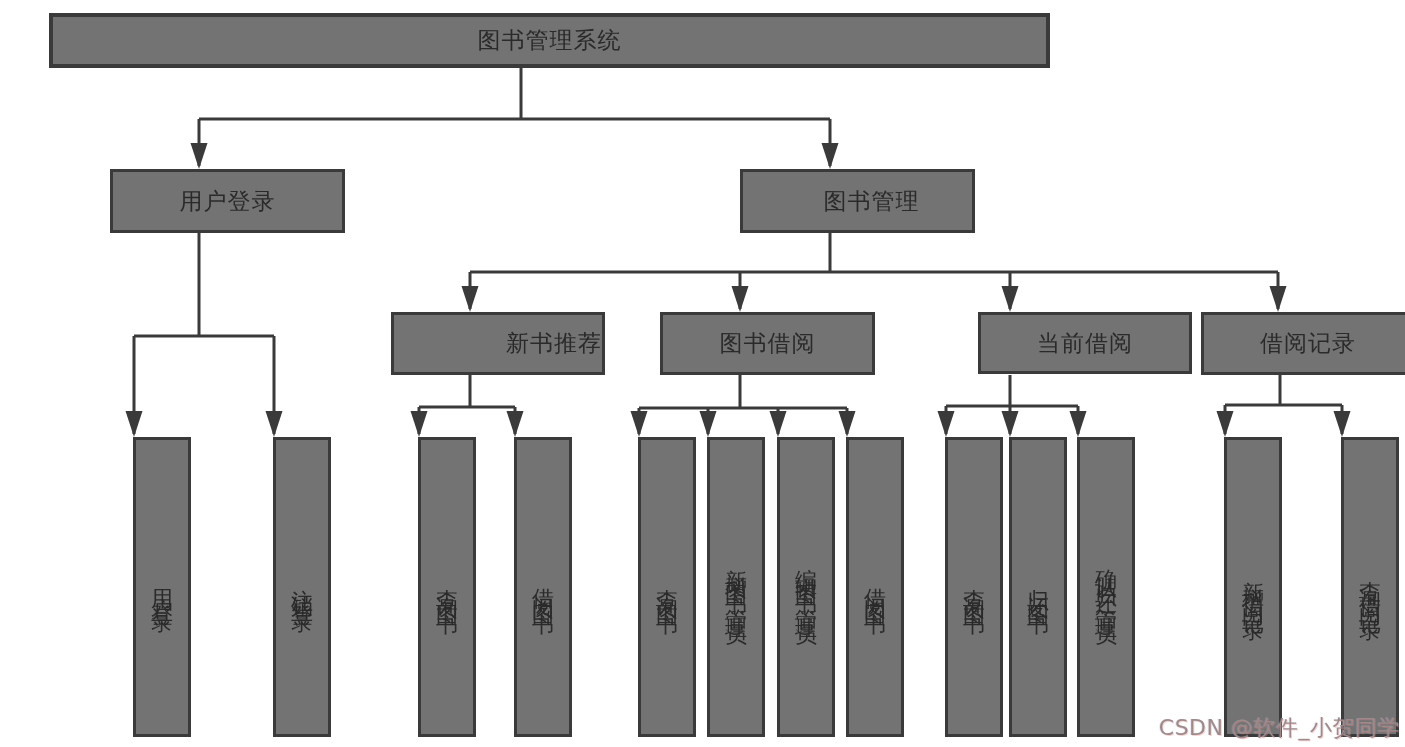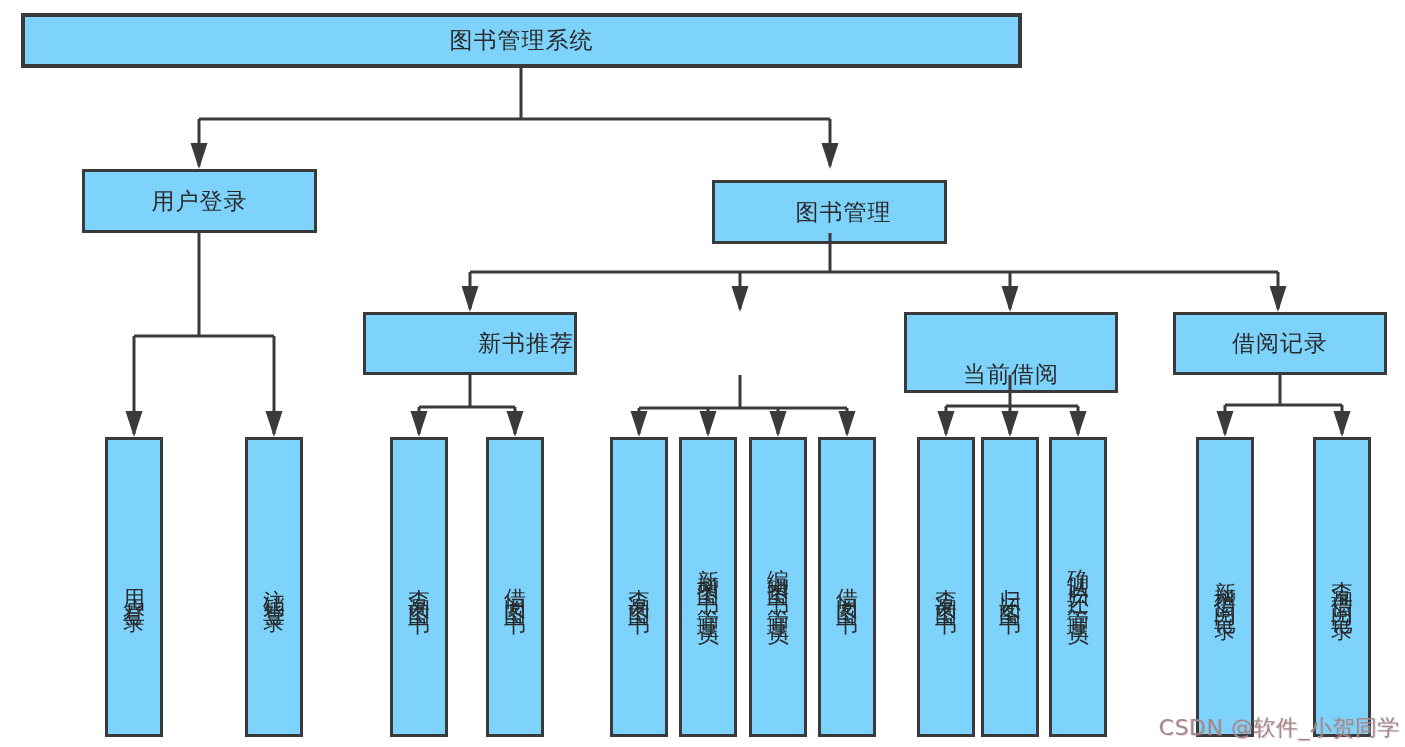--- a/index.html
+++ b/index.html
@@ -13,26 +13,27 @@
   body { font-family: "DejaVu Sans", "Liberation Sans", sans-serif; }
   .canvas {
     position: relative;
     width: 1405px;
     height: 747px;
     background: var(--background);
     overflow: hidden;
   }
   .node {
     position: absolute;
-    background: #7dd3fc;
+    background: #737373;
     border: 3px solid var(--line);
     display: flex;
     align-items: center;
     justify-content: center;
     color: var(--text);
+    margin-left: 28px;
   }
   .node.root { border-width: 4px; }
   .hlabel {
     font-size: 23px;
     letter-spacing: 1px;
     white-space: nowrap;
     color: var(--text);
   }
   .vlabel {
     writing-mode: vertical-rl;
@@ -72,28 +73,31 @@
 
 <div class="canvas">
 
   <div class="node root" style="left:21px; top:13px; width:1001px; height:55px;">
     <span class="hlabel">图书管理系统</span>
   </div>
 
   <div class="node" style="left:82px; top:169px; width:235px; height:64px;">
     <span class="hlabel">用户登录</span>
   </div>
-  <div class="node" style="left:712px; top:180px; width:235px; height:64px;padding-left:28px;">
+  <div class="node" style="left:712px; top:169px; width:235px; height:64px;padding-left:28px;">
     <span class="hlabel">图书管理</span>
   </div>
 
   <div class="node" style="left:363px; top:312px; width:214px; height:63px;justify-content:flex-end;">
     <span class="hlabel">新书推荐</span>
   </div>
-  <div class="node" style="left:904px; top:312px; width:214px; height:81px;align-items:flex-end;">
+  <div class="node" style="left:632px; top:312px; width:215px; height:63px;">
+    <span class="hlabel">图书借阅</span>
+  </div>
+  <div class="node" style="left:950px; top:312px; width:214px; height:62px;">
     <span class="hlabel">当前借阅</span>
   </div>
   <div class="node" style="left:1173px; top:312px; width:214px; height:63px;">
     <span class="hlabel">借阅记录</span>
   </div>
 
   <div class="node" style="left:105px; top:437px; width:58px; height:300px;">
     <span class="vlabel">用户登录</span>
   </div>
   <div class="node" style="left:245px; top:437px; width:58px; height:300px;">

